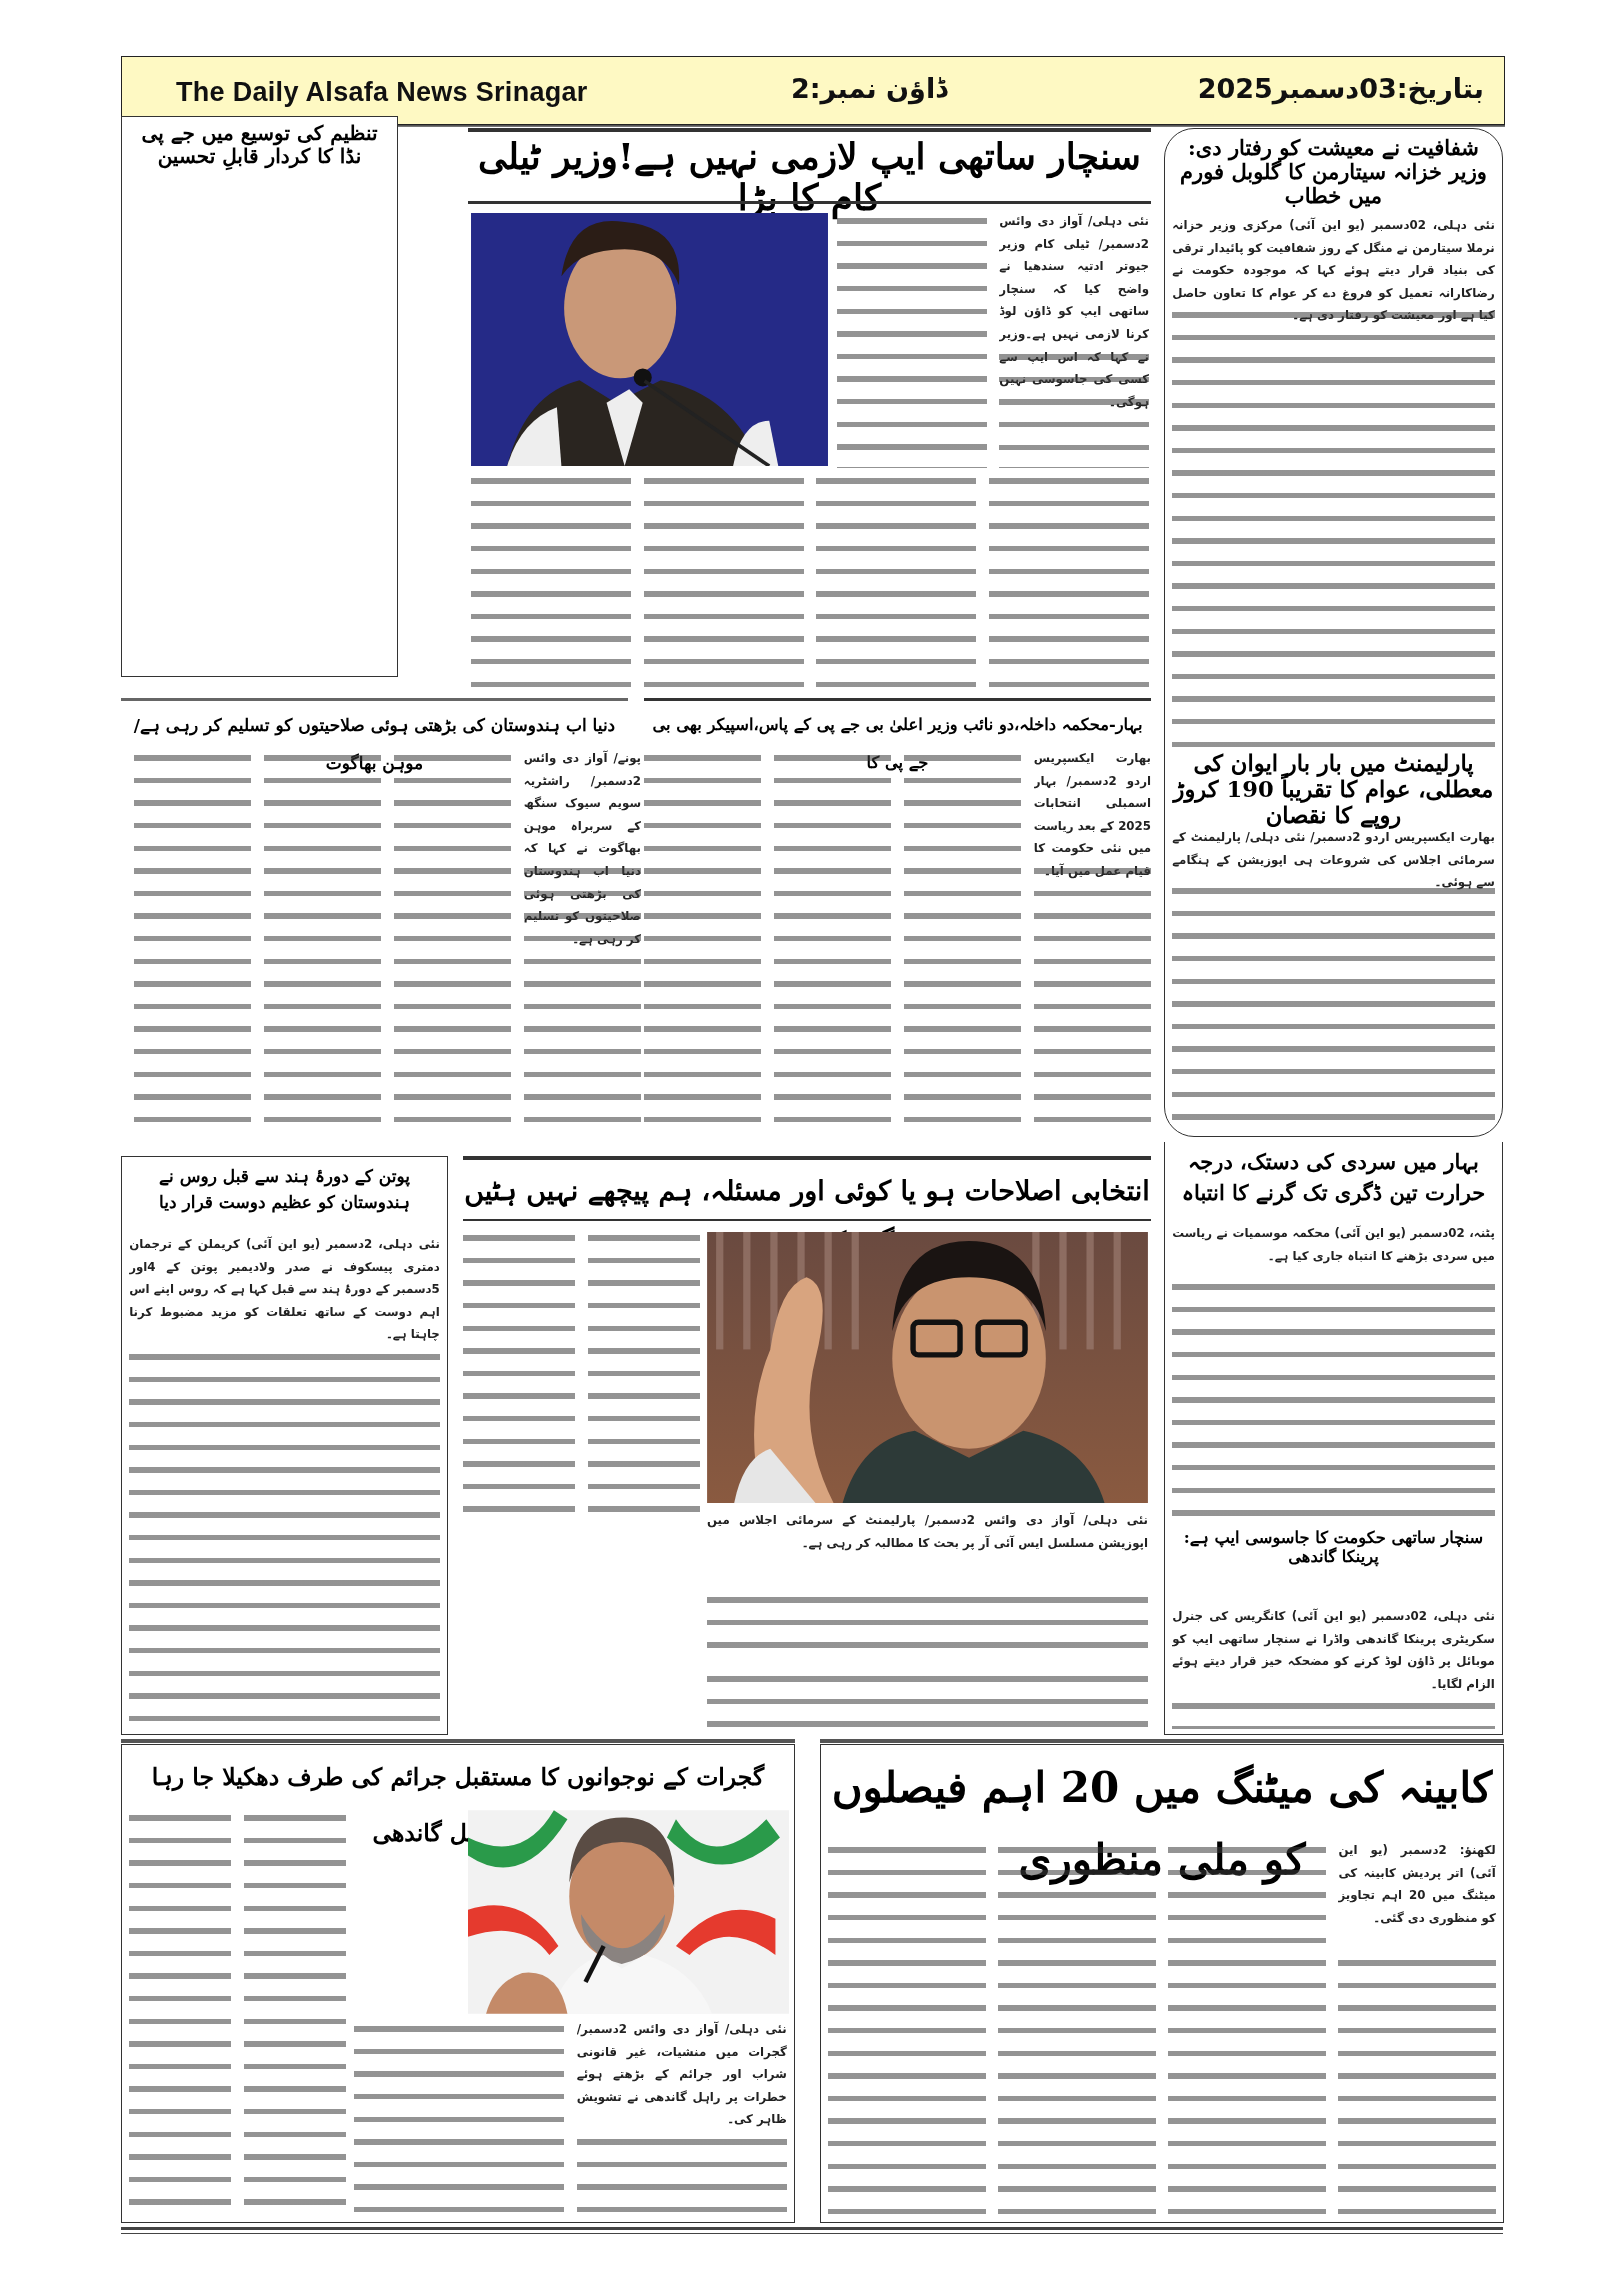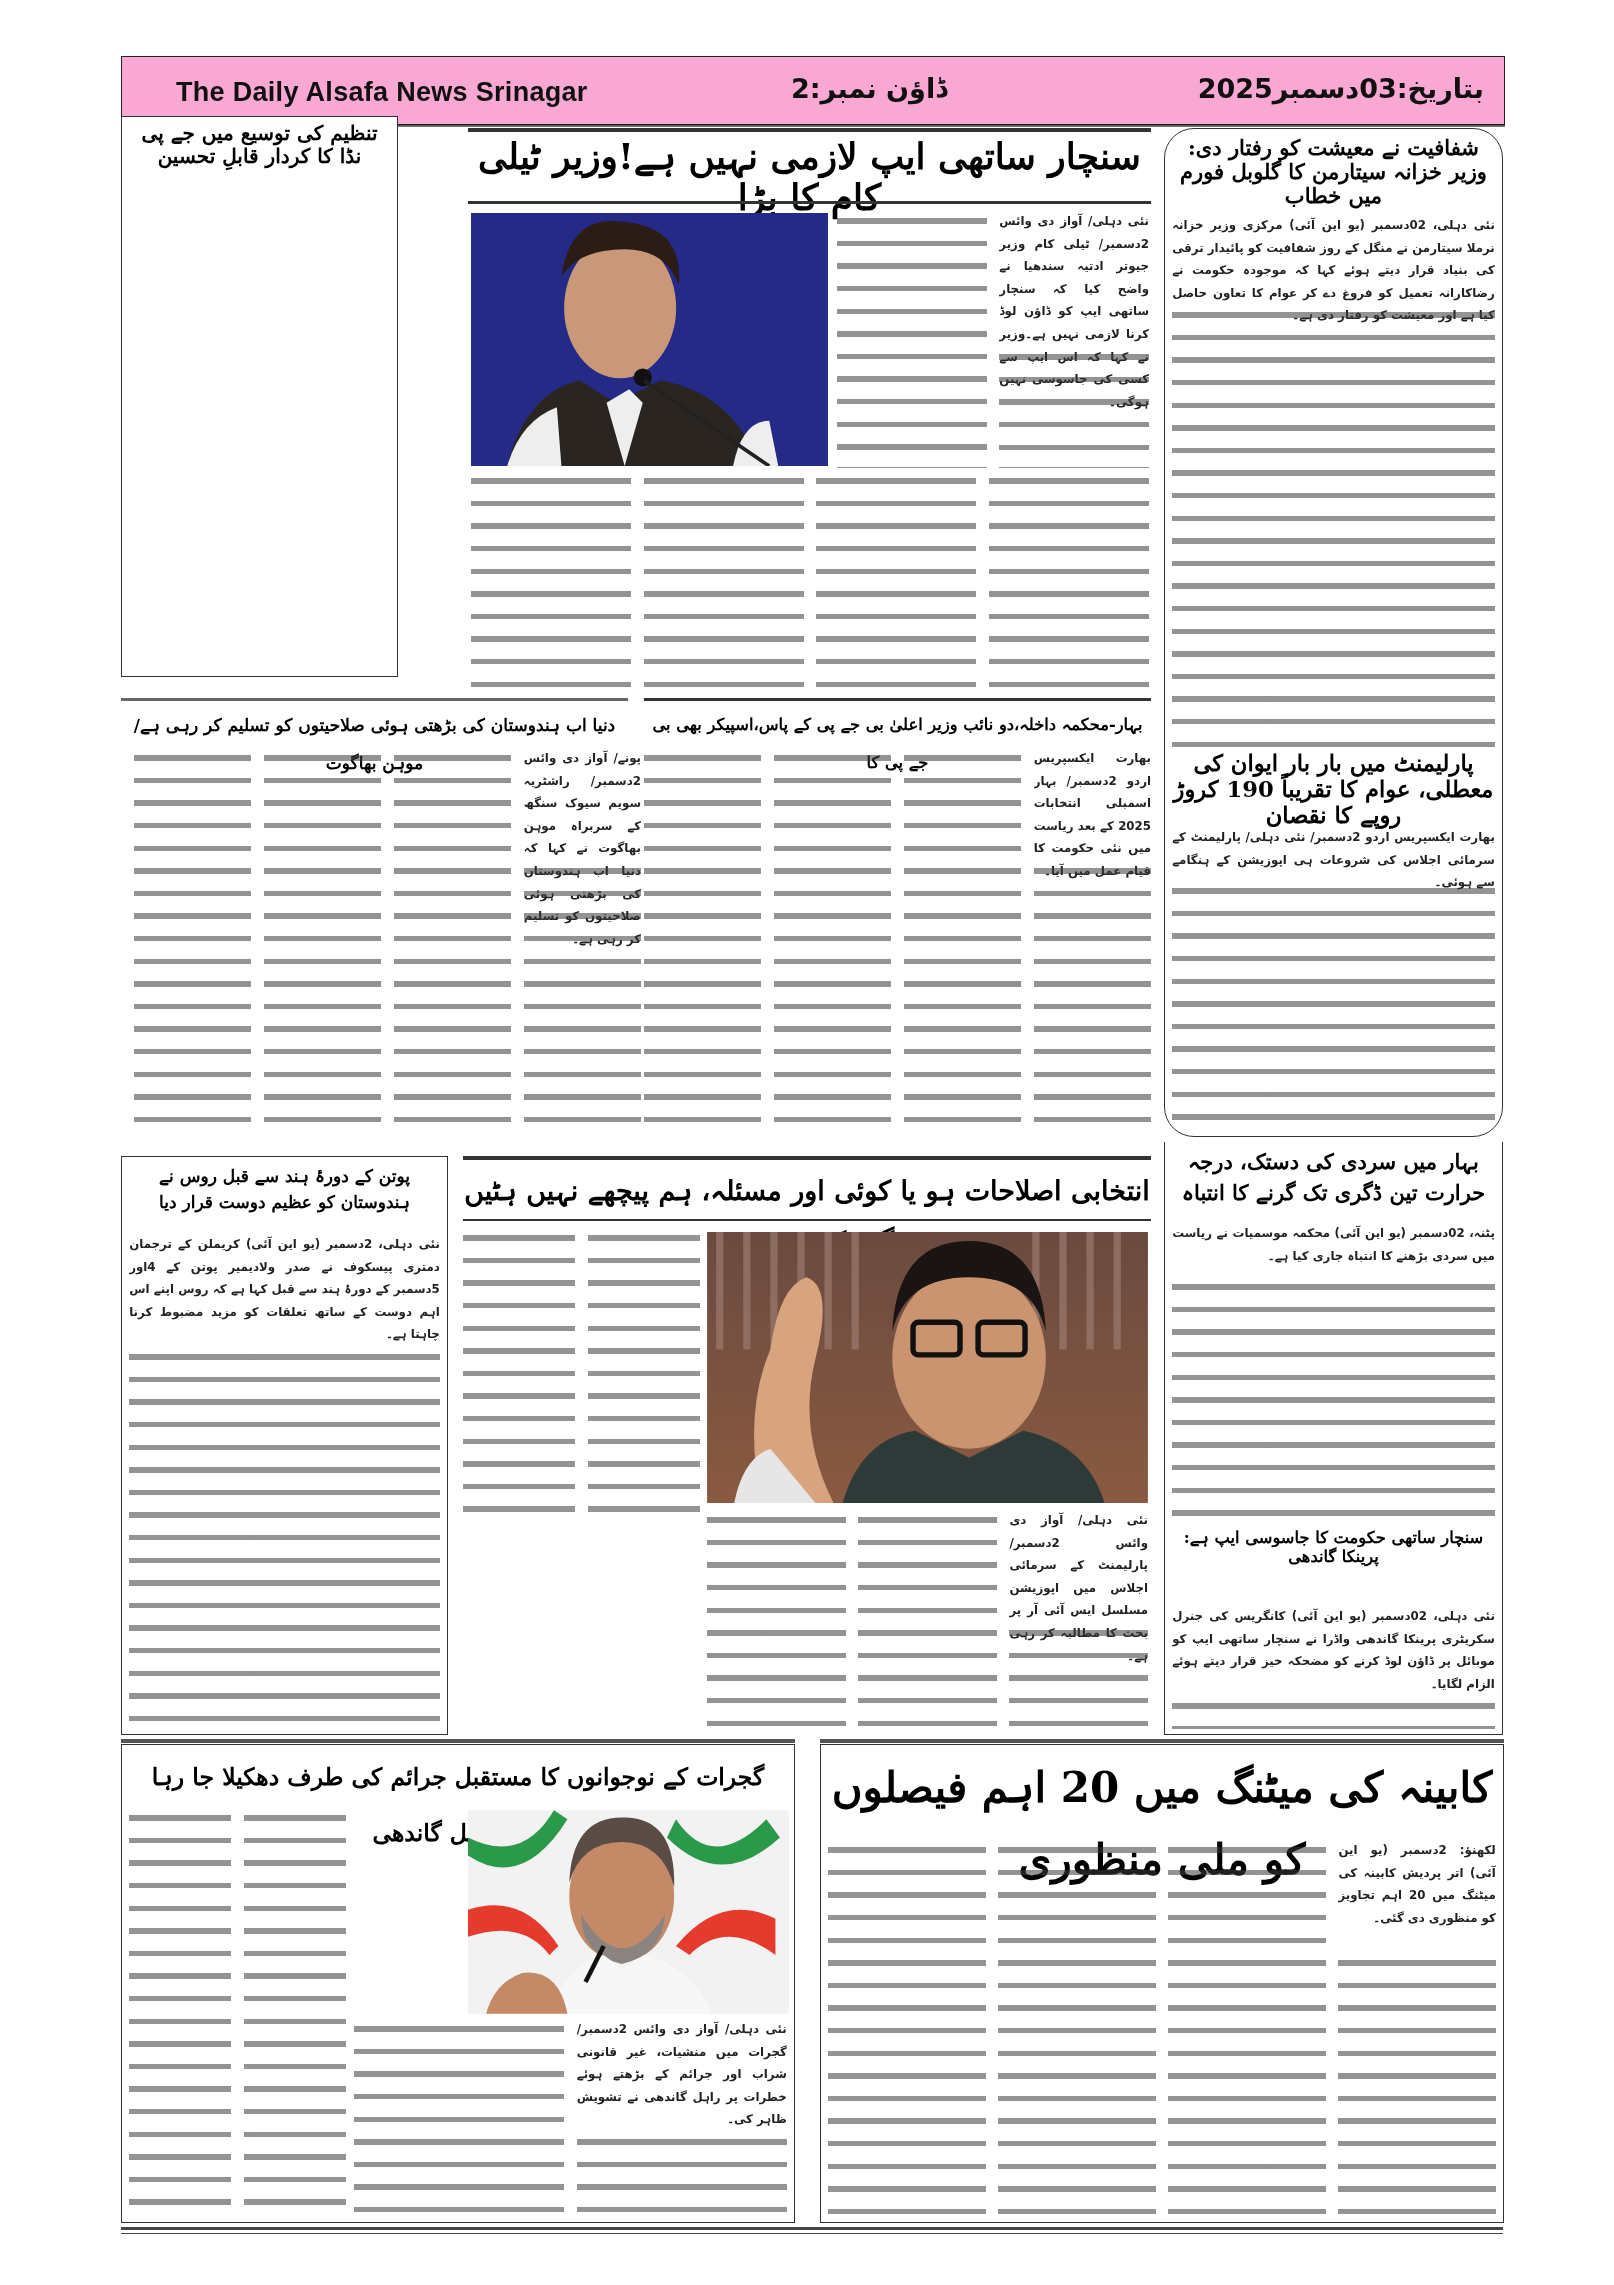--- a/index.html
+++ b/index.html
@@ -1,20 +1,20 @@
 <!DOCTYPE html>
 <html style="font-size:14.5px"><head>
 <meta charset="utf-8">
 <style>
   html, body { margin:0; padding:0; background:#ffffff; }
   body { width:1615px; height:2285px; position:relative; overflow:hidden;
          font-family:"DejaVu Sans", sans-serif; color:#111; }
   .abs { position:absolute; box-sizing:border-box; }
   .masthead { left:121px; top:56px; width:1384px; height:69px; border:1.8px solid #222;
-              background:#f9a8d4; box-shadow:0 1.8px 0 #555; }
+              background:#fef9c3; box-shadow:0 1.8px 0 #555; }
   .mast-title { position:absolute; left:54px; top:20px; font-family:"Liberation Sans", sans-serif;
                 font-weight:bold; font-size:27px; letter-spacing:0.3px; }
   .mast-page { position:absolute; left:669px; top:16.3px; font-weight:bold; font-size:27px; direction:rtl; }
   .mast-date { position:absolute; right:20px; top:16.3px; font-weight:bold; font-size:27px; direction:rtl; }
 
   .box { border:1.4px solid #333; background:#fff; }
 
   .headline { direction:rtl; text-align:center; font-family:"DejaVu Serif", serif; font-weight:bold;
               color:#000; line-height:1.15; }
   .h-main { font-size:40px; }
@@ -178,21 +178,21 @@
     </g>
     <ellipse cx="290" cy="140" rx="85" ry="100" fill="#c9946f"></ellipse>
     <path d="M205 110 Q210 10 290 10 Q370 10 375 110 Q360 50 290 50 Q220 50 205 110Z" fill="#1a1412"></path>
     <rect x="228" y="100" width="52" height="36" rx="6" fill="none" stroke="#111" stroke-width="6"></rect>
     <rect x="300" y="100" width="52" height="36" rx="6" fill="none" stroke="#111" stroke-width="6"></rect>
     <path d="M150 300 Q170 230 230 220 L290 250 L350 220 Q420 235 440 300Z" fill="#2d3a38"></path>
     <path d="M60 300 Q40 200 70 130 Q80 60 110 50 Q140 60 120 140 Q100 220 140 300Z" fill="#d8a47f"></path>
     <path d="M30 300 Q40 250 70 240 L120 300Z" fill="#e6e6e6"></path>
   </svg>
 </div>
-<div class="abs cols" style="left:707px; top:1509px; width:441px; height:226px;">
+<div class="abs cols" style="left:707px; top:1509px; width:441px; height:226px;flex-direction:column;">
   <div class="col col-text">
     <span class="lead">نئی دہلی/ آواز دی وائس 2دسمبر/ پارلیمنٹ کے سرمائی اجلاس میں اپوزیشن مسلسل ایس آئی آر پر بحث کا مطالبہ کر رہی ہے۔</span>
     <div class="line-fill" style="top:113px;"></div>
   </div>
   <div class="col col-text">
       <div class="line-fill" style="top:0;"></div>
     </div>
   <div class="col col-text">
       <div class="line-fill" style="top:0;"></div>
     </div>

